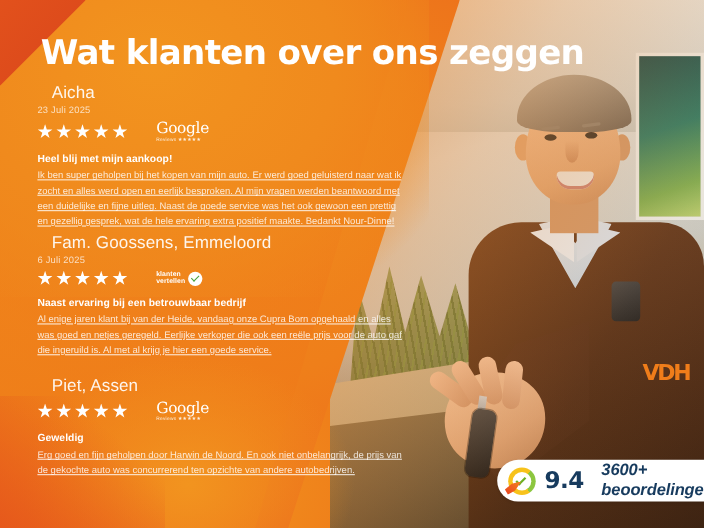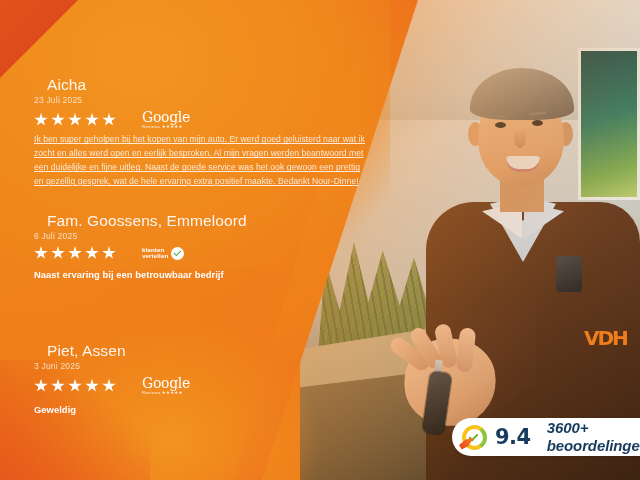--- a/index.html
+++ b/index.html
@@ -330,37 +330,39 @@
   <div class="panel"></div>
   <div class="panel-soft"></div>
   <div class="blob"></div>
   <div class="arc-glow"></div>
   <div class="corner-wedge"></div>
   <div class="corner-tri"></div>
 </div>
 
 <div class="content">
 
+  <div class="headline">Wat klanten over ons zeggen</div>
 
   <div class="review r1">
     <div class="r-name">Aicha</div>
     <div class="r-date">23 Juli 2025</div>
     <div class="r-meta">
       <div class="stars">
         <div class="star"></div>
         <div class="star"></div>
         <div class="star"></div>
         <div class="star"></div>
         <div class="star"></div>
       </div>
       <div class="google-badge">
         <div class="g-word">Google</div>
         <div class="g-sub">Reviews ★★★★★</div>
       </div>
     </div>
+    <div class="r-title">Heel blij met mijn aankoop!</div>
     <div class="r-body">Ik ben super geholpen bij het kopen van mijn auto. Er werd goed geluisterd naar wat ik zocht en alles werd open en eerlijk besproken. Al mijn vragen werden beantwoord met een duidelijke en fijne uitleg. Naast de goede service was het ook gewoon een prettig en gezellig gesprek, wat de hele ervaring extra positief maakte. Bedankt Nour-Dinne!</div>
   </div>
 
   <div class="review r2">
     <div class="r-name">Fam. Goossens, Emmeloord</div>
     <div class="r-date">6 Juli 2025</div>
     <div class="r-meta">
       <div class="stars">
         <div class="star"></div>
         <div class="star"></div>
@@ -370,39 +372,40 @@
       </div>
       <div class="kv-badge">
         <div class="kv-text">
           <span>klanten</span>
           <span>vertellen</span>
         </div>
         <div class="kv-mark"></div>
       </div>
     </div>
     <div class="r-title">Naast ervaring bij een betrouwbaar bedrijf</div>
+    <div class="r-body">Al enige jaren klant bij van der Heide, vandaag onze Cupra Born opgehaald en alles was goed en netjes geregeld. Eerlijke verkoper die ook een reële prijs voor de auto gaf die ingeruild is. Al met al krijg je hier een goede service.</div>
   </div>
 
   <div class="review r3">
     <div class="r-name">Piet, Assen</div>
-    <div class="r-date">3 Juni 2025</div>
     <div class="r-meta">
       <div class="stars">
         <div class="star"></div>
         <div class="star"></div>
         <div class="star"></div>
         <div class="star"></div>
         <div class="star"></div>
       </div>
       <div class="google-badge">
         <div class="g-word">Google</div>
         <div class="g-sub">Reviews ★★★★★</div>
       </div>
     </div>
     <div class="r-title">Geweldig</div>
+    <div class="r-body">Erg goed en fijn geholpen door Harwin de Noord. En ook niet onbelangrijk, de prijs van de gekochte auto was concurrerend ten opzichte van andere autobedrijven.</div>
   </div>
 
   <div class="score-badge">
     <div class="kv-logo">
       <div class="ring"></div>
       <div class="inner"></div>
       <div class="tick"></div>
       <div class="swoosh"></div>
     </div>
     <div class="score-num">9.4</div>

